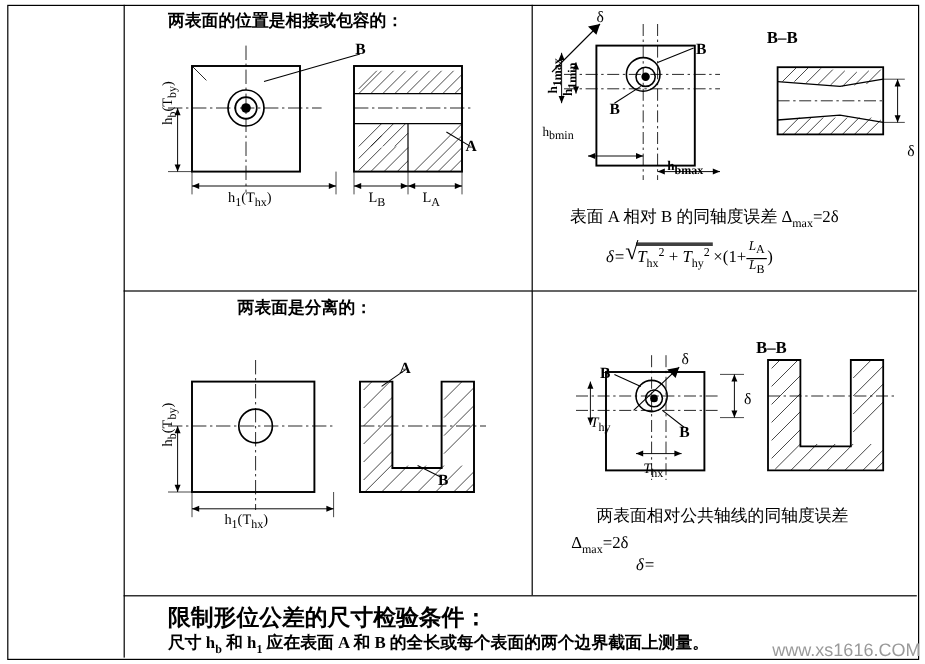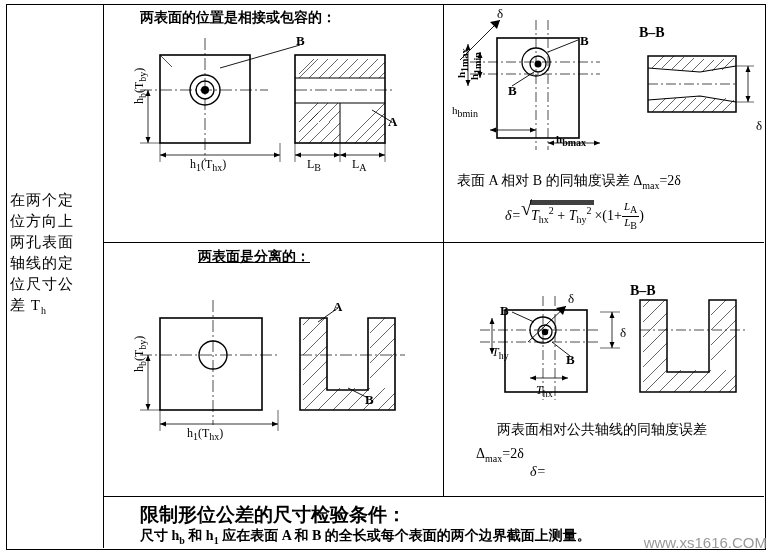--- a/index.html
+++ b/index.html
@@ -43,46 +43,38 @@
   .cap{position:absolute;font-size:13px;white-space:nowrap;}
 
   
   .frac{display:inline-block;vertical-align:middle;text-align:center;font-size:11px;line-height:1.05;}
   .frac .num{display:block;border-bottom:1px solid #000;padding:0 2px;}
   .frac .den{display:block;padding:0 2px;}
   .radical{display:inline-block;position:relative;padding-left:9px;}
   .radical:before{
     content:"\221A";position:absolute;left:0;top:-2px;font-size:20px;line-height:1;
   }
-  .radical .bar{border-top:5px solid #404040;padding:0 3px 0 1px;display:inline-block;}
+  .radical .bar{border-top:3px solid #404040;padding:0 3px 0 1px;display:inline-block;}
 
   .formula{position:absolute;font-size:14px;white-space:nowrap;font-family:"Liberation Serif",serif;}
 
   .wm{position:absolute;right:4px;bottom:2px;font-size:15px;color:#9a9a9a;font-family:"Liberation Sans",sans-serif;}
 </style>
 </head>
 <body>
 
 <div class="page">
 
   <div class="frame"></div>
   <div class="vline" style="left:103px;top:4px;height:544px;"></div>
   <div class="vline" style="left:443px;top:4px;height:238px;"></div>
   <div class="vline" style="left:443px;top:242px;height:254px;"></div>
   <div class="hline" style="left:103px;top:242px;width:661px;"></div>
   <div class="hline" style="left:103px;top:496px;width:661px;"></div>
 
-  <div class="left-label">
-    <span class="ln">在两个定</span>
-    <span class="ln">位方向上</span>
-    <span class="ln">两孔表面</span>
-    <span class="ln">轴线的定</span>
-    <span class="ln">位尺寸公</span>
-    <span class="ln"><span>差 T</span><sub>h</sub></span>
-  </div>
 
   <div class="sec-head" style="left:140px;top:9px;">两表面的位置是相接或包容的：</div>
 
   <svg width="771" height="553">
 
     <rect x="160" y="55" width="90" height="88" fill="none" stroke="#000" stroke-width="1.6"></rect>
 
     <line x1="160" y1="55" x2="172" y2="67" stroke="#000" stroke-width="0.7"></line>
 
     <circle cx="205" cy="90" r="15" fill="none" stroke="#000" stroke-width="1.4"></circle>
@@ -229,27 +221,27 @@
   <div class="t" style="left:580px;top:33px;font-size:13px;font-weight:bold;">B</div>
   <div class="t" style="left:508px;top:83px;font-size:13px;font-weight:bold;">B</div>
   <div class="t" style="left:639px;top:25px;font-size:14px;font-weight:bold;">B–B</div>
   <div class="t" style="left:756px;top:118px;font-size:13px;">δ</div>
 
   <div class="t" style="left:455px;top:78px;font-size:11px;transform:rotate(-90deg);transform-origin:left top;font-weight:bold;"><span>h</span><sub>1max</sub></div>
   <div class="t" style="left:468px;top:80px;font-size:11px;transform:rotate(-90deg);transform-origin:left top;font-weight:bold;"><span>h</span><sub>1min</sub></div>
   <div class="t" style="left:452px;top:104px;font-size:11px;font-weight:normal;"><span>h</span><sub>bmin</sub></div>
   <div class="t" style="left:556px;top:133px;font-size:11px;font-weight:bold;"><span>h</span><sub>bmax</sub></div>
 
-  <div class="cap" style="left:457px;top:172px;font-size:14px;"><span>表面 A 相对 B 的同轴度误差 Δ</span><sub>max</sub><span>=2δ</span></div>
+  <div class="cap" style="left:475px;top:172px;font-size:14px;"><span>表面 A 相对 B 的同轴度误差 Δ</span><sub>max</sub><span>=2δ</span></div>
 
   <div class="formula" style="left:505px;top:200px;">
     <span class="ital">δ=</span><span class="radical"><span class="bar"><span class="ital">T</span><sub>hx</sub><sup>2</sup> <span>+</span> <span class="ital">T</span><sub>hy</sub><sup>2</sup></span></span><span>×(1+</span><span class="frac"><span class="num"><span class="ital">L</span><sub>A</sub></span><span class="den"><span class="ital">L</span><sub>B</sub></span></span><span>)</span>
   </div>
 
-  <div class="sec-head" style="left:198px;top:248px;text-decoration:underline;">两表面是分离的：</div>
+  <div class="sec-head" style="left:198px;top:248px;">两表面是分离的：</div>
 
   <svg width="771" height="553">
 
     <rect x="160" y="318" width="102" height="92" fill="none" stroke="#000" stroke-width="1.6"></rect>
     <circle cx="213" cy="355" r="14" fill="none" stroke="#000" stroke-width="1.4"></circle>
     <line x1="140" y1="355" x2="278" y2="355" stroke="#000" stroke-width="0.7" stroke-dasharray="12,3,2,3"></line>
     <line x1="213" y1="300" x2="213" y2="425" stroke="#000" stroke-width="0.7" stroke-dasharray="12,3,2,3"></line>
 
     <line x1="148" y1="355" x2="148" y2="410" stroke="#000" stroke-width="0.8"></line>
     <polygon points="148,355 145.5,361 150.5,361" fill="#000"></polygon>

